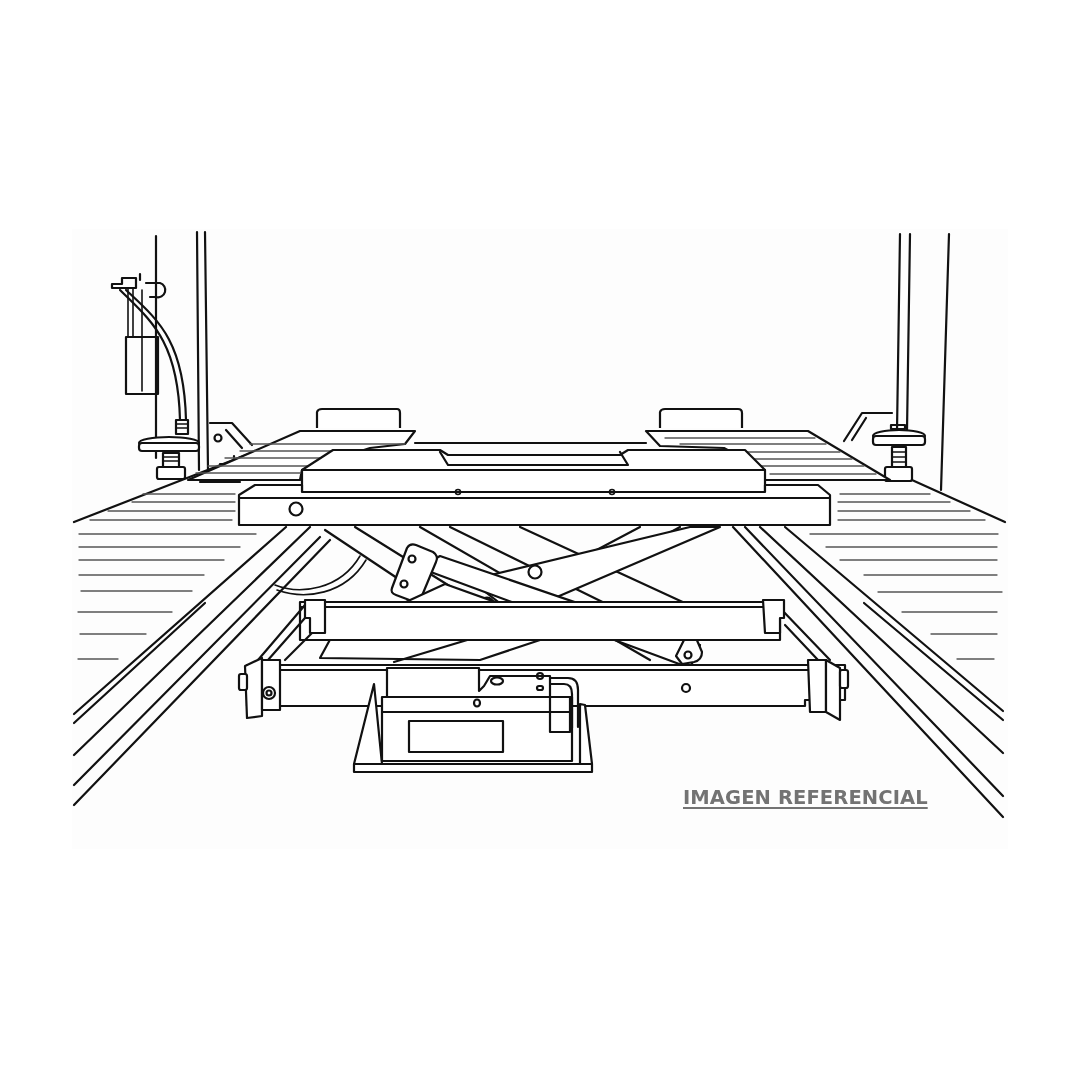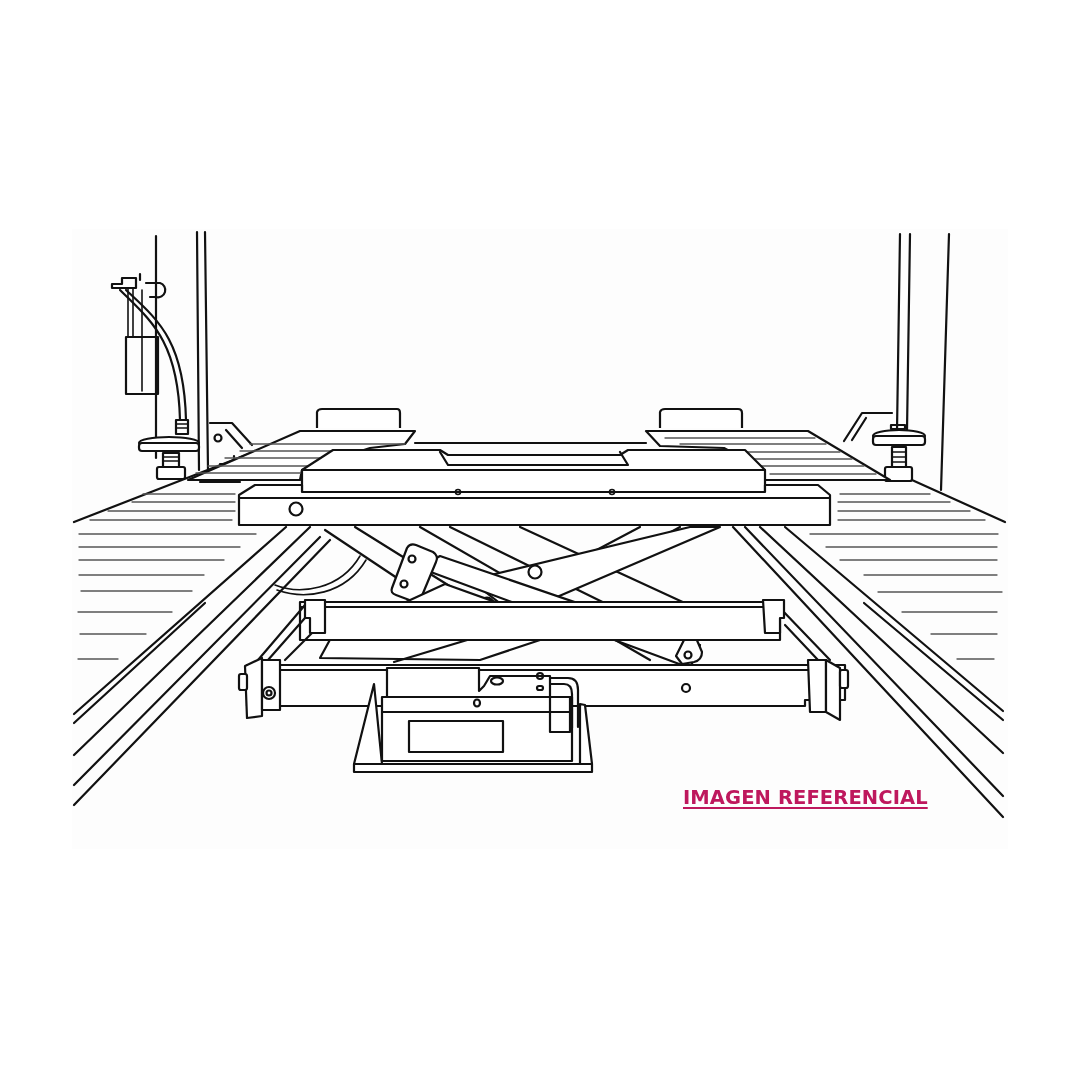--- a/index.html
+++ b/index.html
@@ -3,21 +3,21 @@
   <meta charset="utf-8">
   <style>
     html, body { margin: 0; padding: 0; background: #ffffff; }
     body { width: 1079px; height: 1079px; position: relative; overflow: hidden; font-family: "Liberation Sans", sans-serif; }
     .panel { position: absolute; left: 72px; top: 229px; width: 936px; height: 620px; background: #fdfdfd; }
     svg.art { position: absolute; left: 0; top: 0; width: 1079px; height: 1079px; }
     svg.art .s { fill: none; stroke: #111; stroke-width: 2.2; stroke-linejoin: round; stroke-linecap: round; }
     svg.art .t { fill: none; stroke: #111; stroke-width: 1.6; stroke-linecap: round; }
     svg.art .h { fill: none; stroke: #555; stroke-width: 1.3; stroke-linecap: round; }
     svg.art .w { fill: #fff; stroke: #111; stroke-width: 2.2; stroke-linejoin: round; }
-    .label { position: absolute; left: 683px; top: 786px; font-family: "DejaVu Sans", sans-serif; font-weight: bold; font-size: 19.5px; color: #be185d; text-decoration: underline; text-decoration-thickness: 2px; text-underline-offset: 3px; letter-spacing: 0.1px; white-space: nowrap; }
+    .label { position: absolute; left: 683px; top: 786px; font-family: "DejaVu Sans", sans-serif; font-weight: bold; font-size: 19.5px; color: #737373; text-decoration: underline; text-decoration-thickness: 2px; text-underline-offset: 3px; letter-spacing: 0.1px; white-space: nowrap; }
   </style>
 </head>
 <body>
 
 <div class="panel"></div>
 
 <svg class="art" viewBox="0 0 1079 1079">
 
   <g>
     <line class="s" x1="156" y1="236" x2="156" y2="458"></line>

